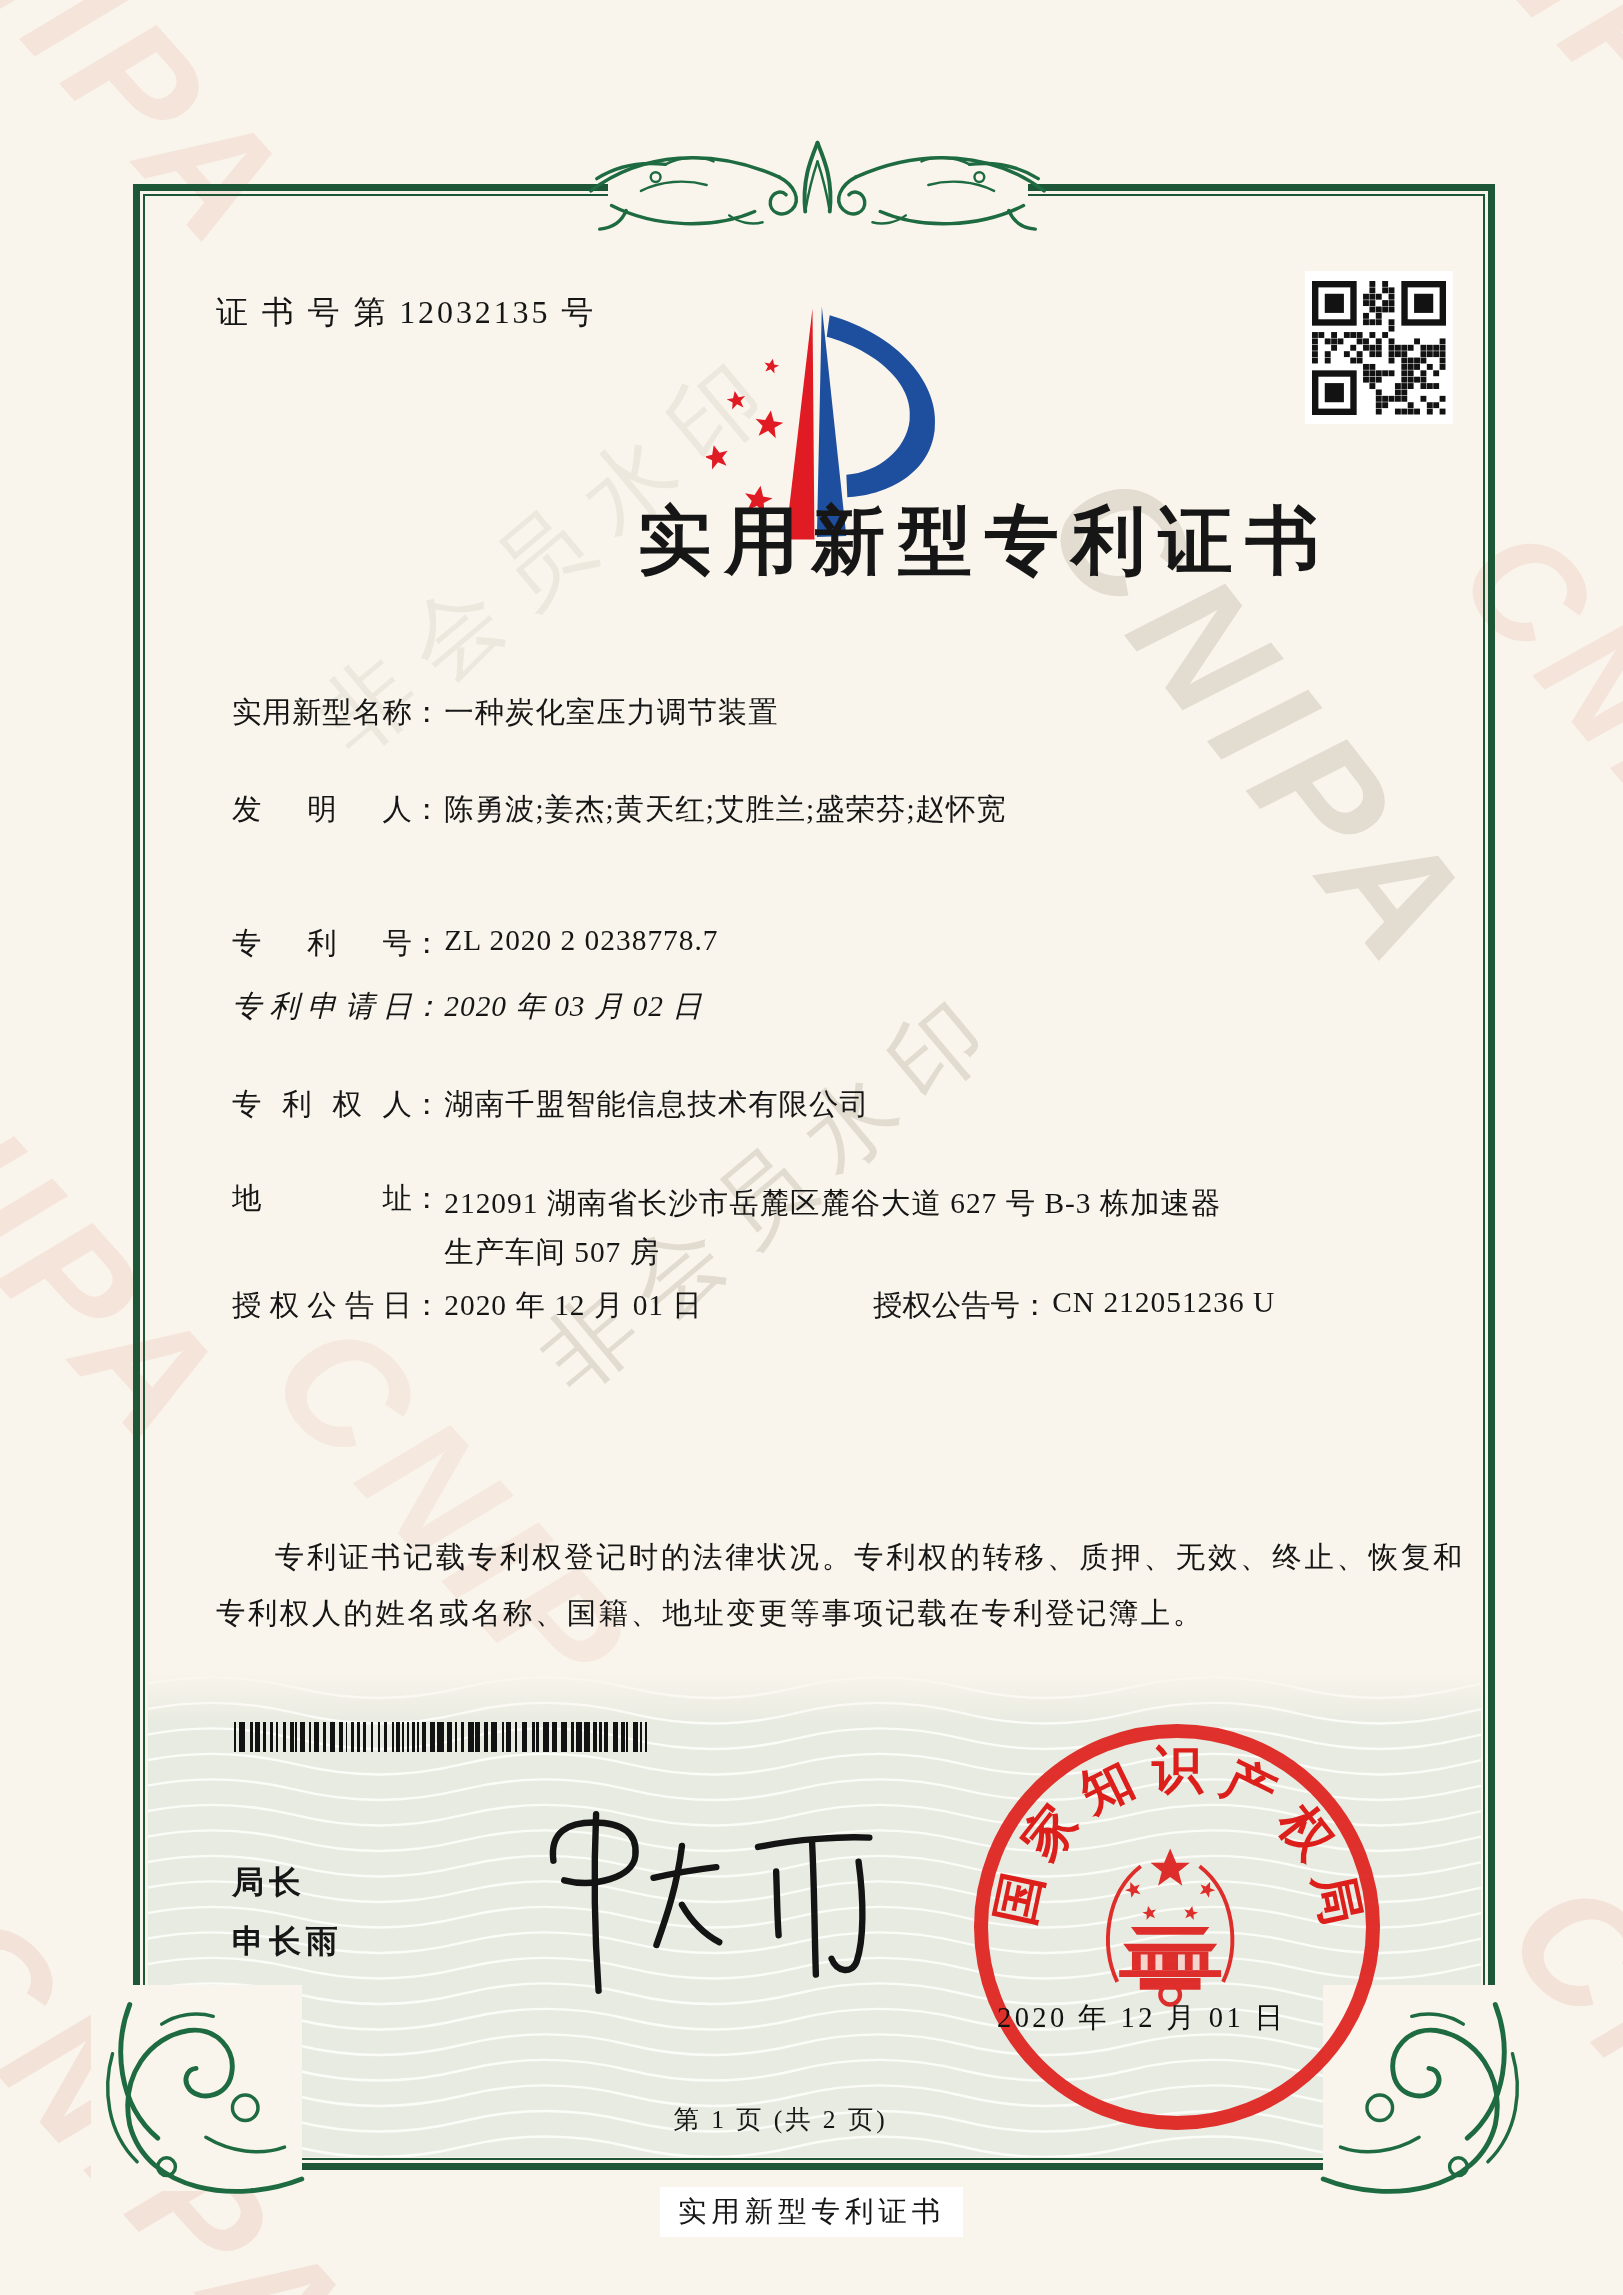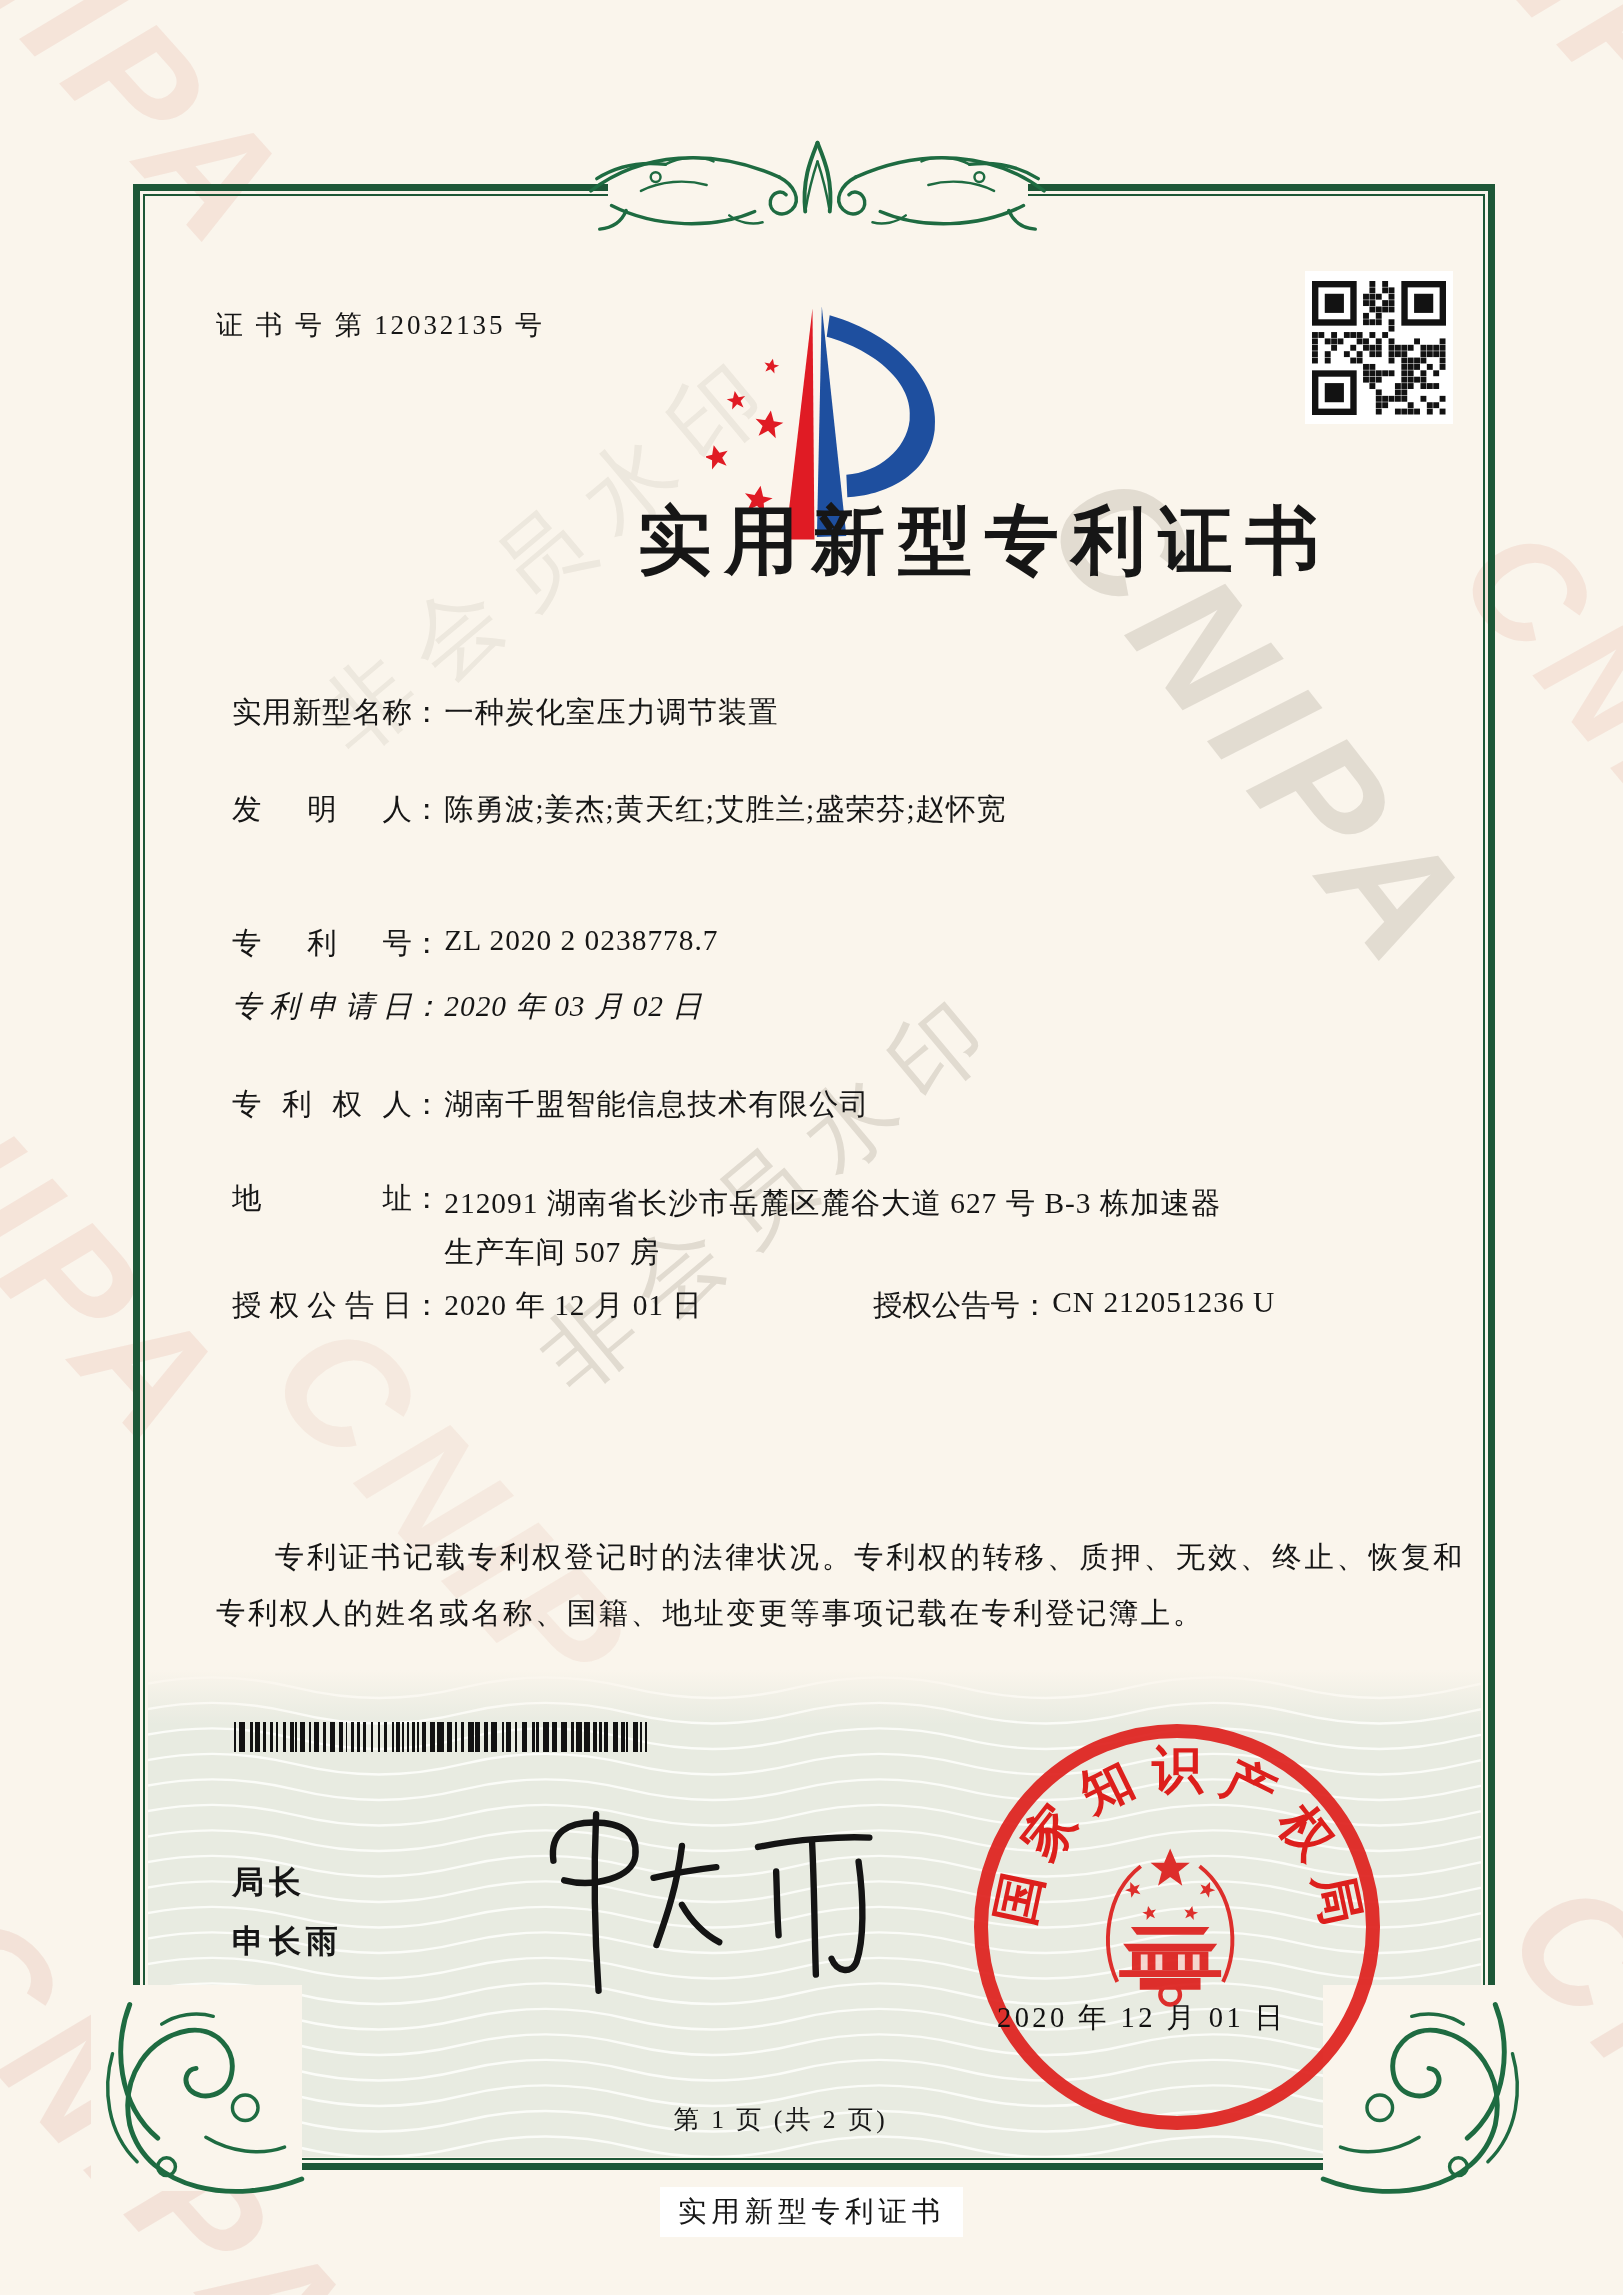--- a/index.html
+++ b/index.html
@@ -25,21 +25,21 @@
   
   .band{left:148px;top:1670px;width:1333px;height:2451px;z-index:2;}
   .band{height:487px;background:#e8ebe1;}
   .band svg{position:absolute;left:0;top:0;}
   .band-fade{position:absolute;left:0;top:0;width:100%;height:54px;
       background:linear-gradient(#faf5ec,rgba(250,245,236,0));}
   
   .orn{z-index:4;}
   .orn-mask{background:#faf5ec;z-index:3;}
   
-  .cert-no{left:216px;top:307px;font-size:27px;letter-spacing:2.9px;z-index:5;}
+  .cert-no{left:216px;top:291px;font-size:32px;letter-spacing:2.9px;z-index:5;}
   .title{left:0;width:1332px;top:492px;text-align:right;font-size:74px;
       font-weight:700;letter-spacing:12.8px;z-index:5;}
   
   .row{position:absolute;left:232px;font-size:29.4px;z-index:5;white-space:nowrap;}
   .lab{display:inline-block;width:180px;text-align:justify;text-align-last:justify;
       vertical-align:top;}
   .colon{display:inline-block;vertical-align:top;}
   .val{display:inline-block;vertical-align:top;margin-left:2.9px;letter-spacing:1px;}
   .val-multi{white-space:pre-line;width:1021px;line-height:49px;}
   .grant2{position:absolute;left:641px;top:0;}

